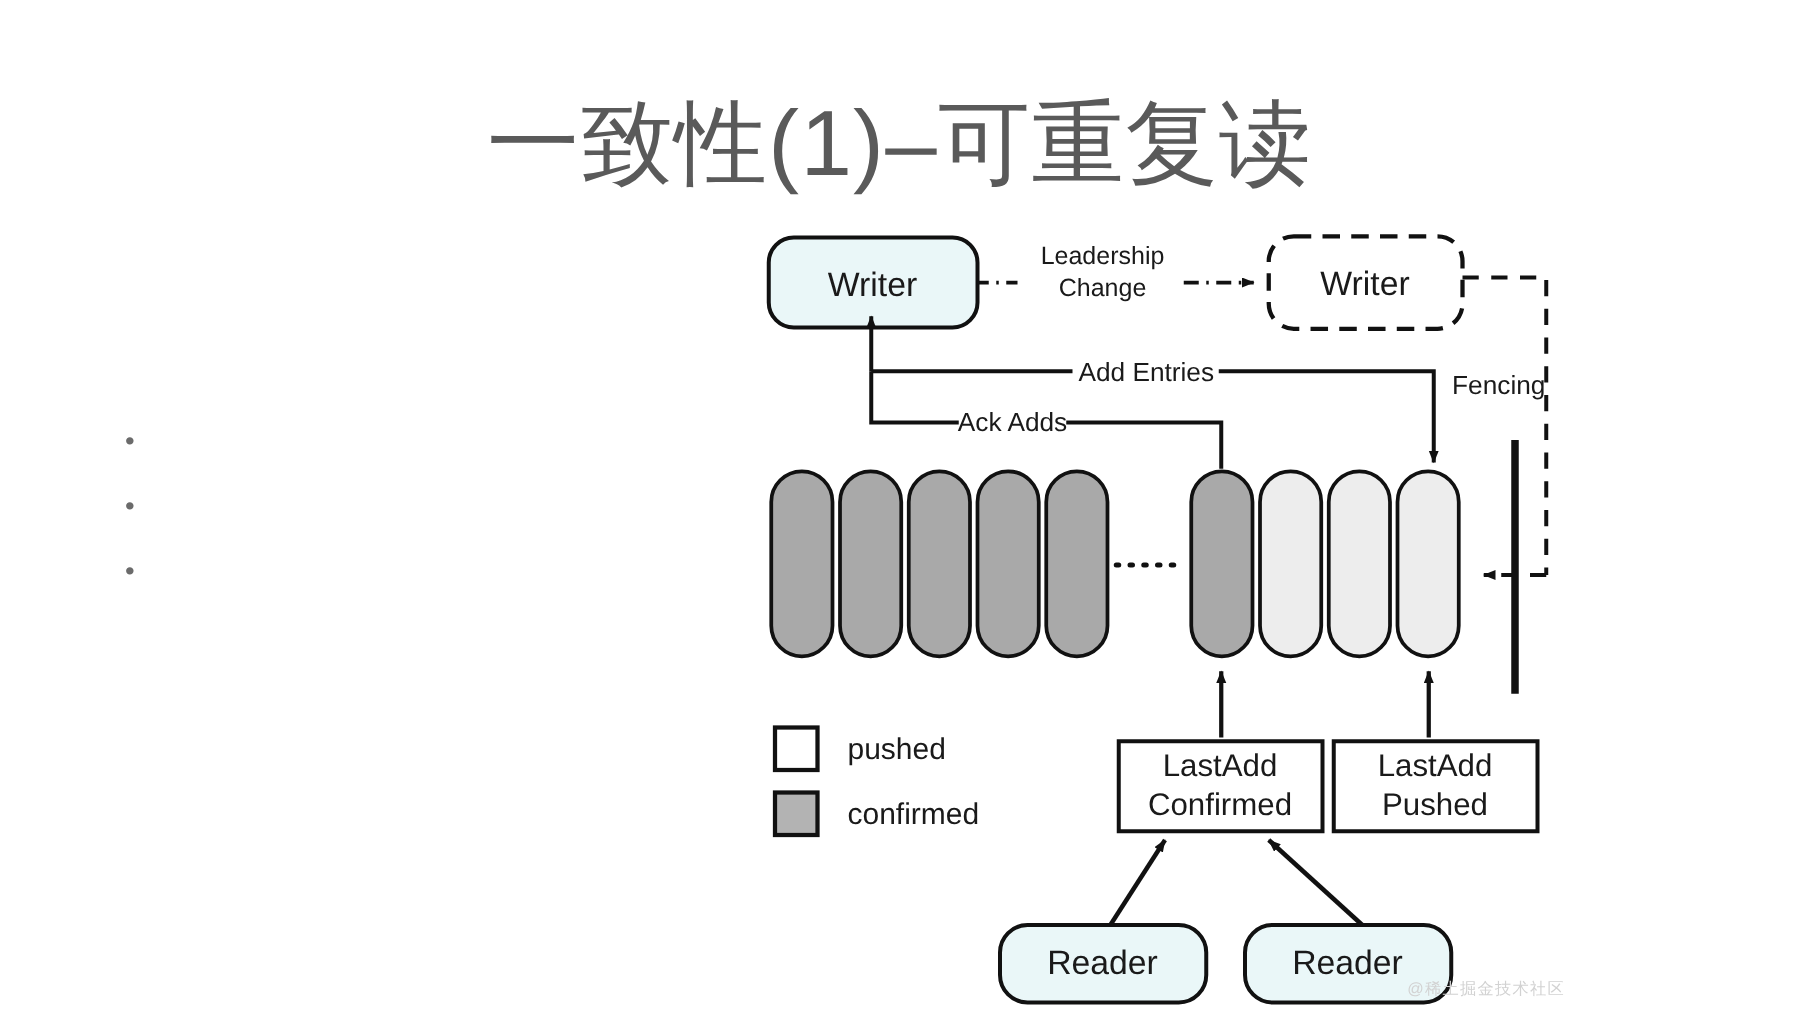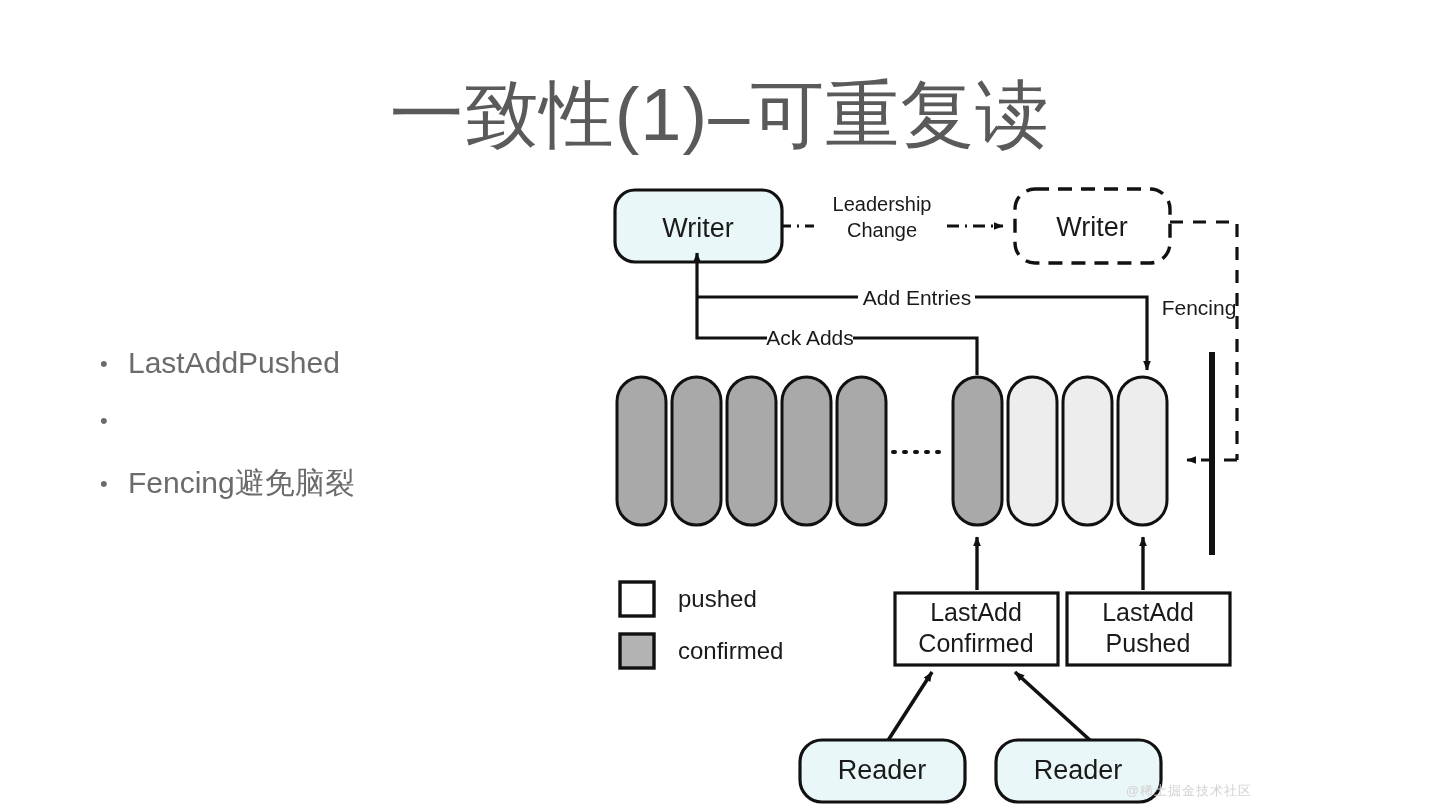--- a/index.html
+++ b/index.html
@@ -88,28 +88,26 @@
 </head>
 <body>
 
 <div id="slide">
 
   <div id="title">一致性(1)–可重复读</div>
 
   <div id="bullets">
     <div class="bullet-row">
       <span class="bullet-dot">•</span>
-      <span class="bullet-text">LastAddPushed</span>
     </div>
     <div class="bullet-row">
       <span class="bullet-dot">•</span>
     </div>
     <div class="bullet-row">
       <span class="bullet-dot">•</span>
-      <span class="bullet-text">Fencing避免脑裂</span>
     </div>
   </div>
 
   <div id="diagram">
     <svg width="680" height="635" viewBox="0 0 680 635" xmlns="http://www.w3.org/2000/svg">
       <defs>
         <marker id="arrowFilled" markerWidth="11" markerHeight="11" refX="9.4" refY="4" orient="auto" markerUnits="userSpaceOnUse">
           <path d="M0,0 L10,4 L0,8 z" fill="#111111"></path>
         </marker>
         <marker id="arrowFilledSm" markerWidth="10" markerHeight="10" refX="8.6" refY="3.6" orient="auto" markerUnits="userSpaceOnUse">

